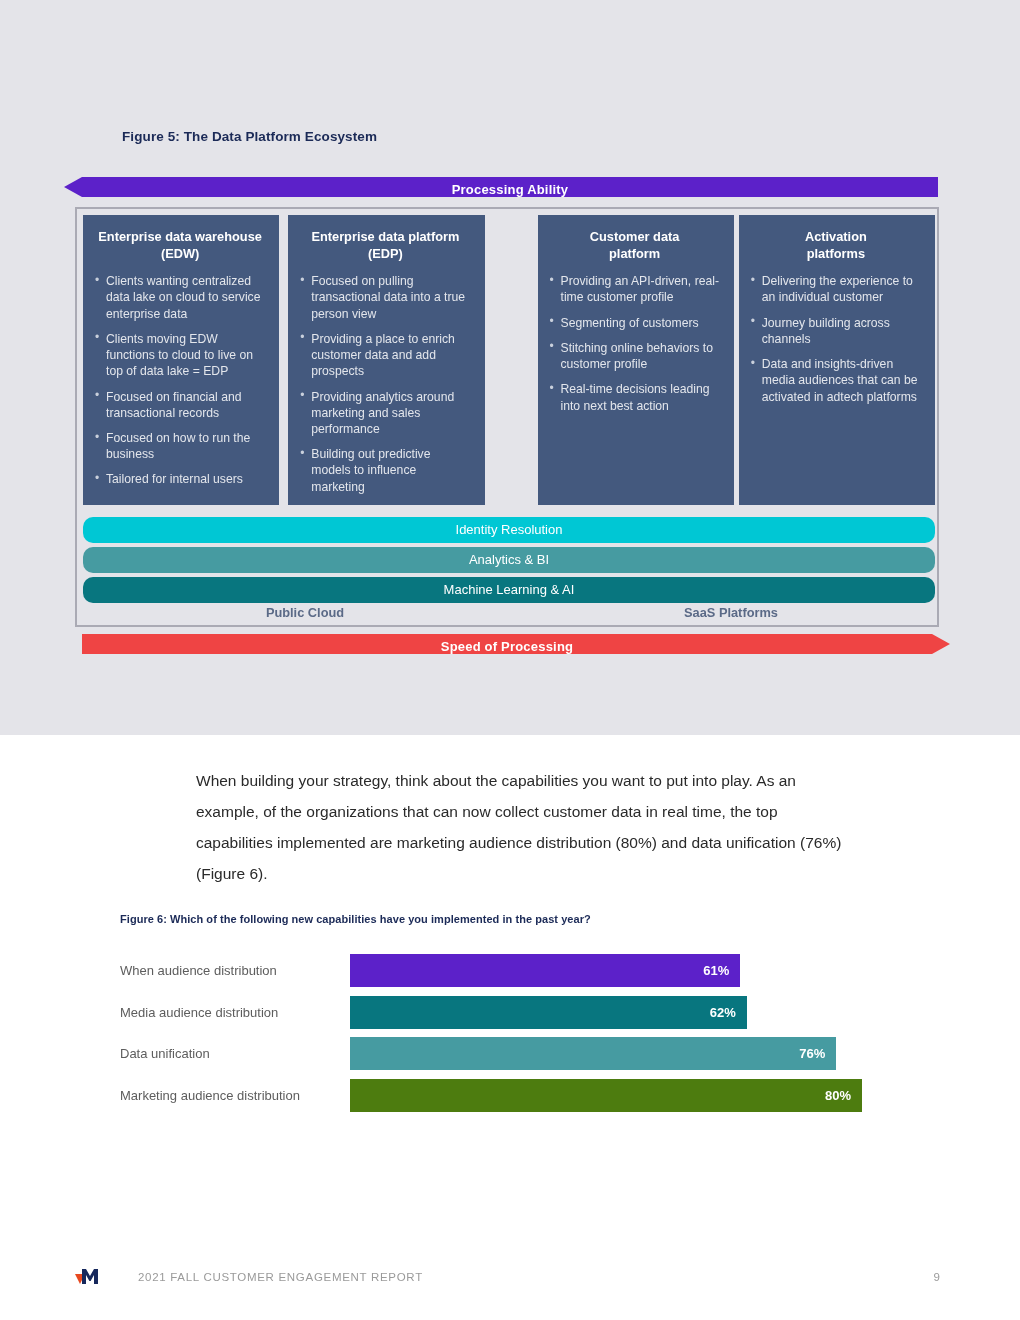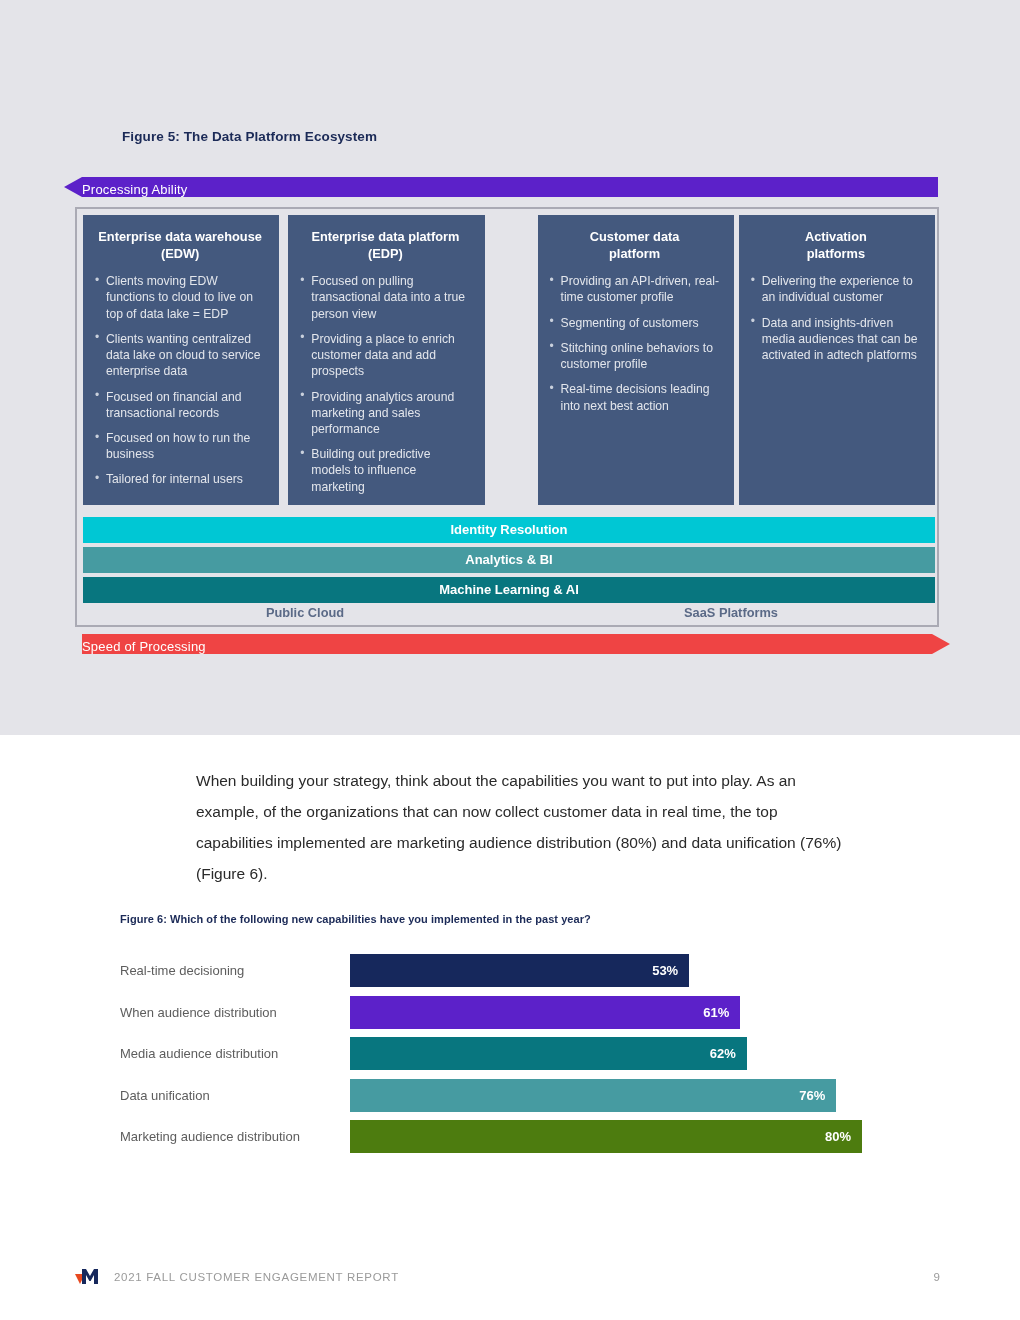--- a/index.html
+++ b/index.html
@@ -35,23 +35,24 @@
     color: #1b2a57;
     letter-spacing: 0.1px;
     padding-left: 47px;
   }
 
   
   .arrow-band {
     position: absolute;
     height: 20px;
     line-height: 26px;
+    text-align: center;
     color: #ffffff;
     font-size: 13px;
-    font-weight: normal;
+    font-weight: bold;
     letter-spacing: 0.2px;
   }
   .arrow-left {
     left: 64px;
     top: 177px;
     width: 874px;
     background: #5c21c9;
     -webkit-clip-path: polygon(18px 0, 100% 0, 100% 100%, 18px 100%, 0 50%);
     clip-path: polygon(18px 0, 100% 0, 100% 100%, 18px 100%, 0 50%);
     padding-left: 18px;
@@ -129,22 +130,23 @@
   
   .band {
     position: absolute;
     left: 6px;
     width: 852px;
     height: 26px;
     line-height: 26px;
     text-align: center;
     color: #ffffff;
     font-size: 13px;
-    font-weight: bold;
-    box-sizing: border-box;
+    font-weight: normal;
+    box-sizing: border-box;
+    border-radius: 10px;
   }
   .band-1 { top: 308px; background: #00c7d4; }
   .band-2 { top: 338px; background: #469ba1; }
   .band-3 { top: 368px; background: #08767f; }
 
   .footers-row {
     position: absolute;
     left: 6px;
     top: 396px;
     width: 852px;
@@ -214,20 +216,21 @@
     padding-right: 11px;
   }
   .footer {
     position: absolute;
     left: 75px;
     top: 1264px;
     width: 865px;
     height: 26px;
     display: flex;
     align-items: center;
+    gap: 24px;
   }
   .logo {
     width: 30px;
     height: 22px;
     position: relative;
     margin-right: 9px;
   }
   .footer-text {
     font-size: 11.5px;
     color: #9a9a9a;
@@ -251,22 +254,22 @@
   </div>
 
   <div class="diagram-box">
 
     <div class="cards-row">
 
       <div class="card c1">
         <div class="card-title">Enterprise data warehouse
 (EDW)</div>
         <ul class="bullets">
+          <li>Clients wanting centralized data lake on cloud to service enterprise data</li>
           <li>Clients moving EDW functions to cloud to live on top of data lake = EDP</li>
-          <li>Clients wanting centralized data lake on cloud to service enterprise data</li>
           <li>Focused on financial and transactional records</li>
           <li>Focused on how to run the business</li>
           <li>Tailored for internal users</li>
         </ul>
       </div>
 
       <div class="card c2">
         <div class="card-title">Enterprise data platform
 (EDP)</div>
         <ul class="bullets">
@@ -286,20 +289,21 @@
           <li>Stitching online behaviors to customer profile</li>
           <li>Real-time decisions leading into next best action</li>
         </ul>
       </div>
 
       <div class="card c4">
         <div class="card-title">Activation
 platforms</div>
         <ul class="bullets">
           <li>Delivering the experience to an individual customer</li>
+          <li>Journey building across channels</li>
           <li>Data and insights-driven media audiences that can be activated in adtech platforms</li>
         </ul>
       </div>
 
     </div>
 
     <div class="band band-1" style="background: rgb(0, 199, 212);">
       <span>Identity Resolution</span>
     </div>
     <div class="band band-2" style="background: rgb(70, 155, 161);">
@@ -321,28 +325,20 @@
   </div>
 
 </div>
 
 <div class="body-text">When building your strategy, think about the capabilities you want to put into play. As an example, of the organizations that can now collect customer data in real time, the top capabilities implemented are marketing audience distribution (80%) and data unification (76%) (Figure 6).</div>
 
 <div class="fig6-title">Figure 6: Which of the following new capabilities have you implemented in the past year?</div>
 
 <div class="chart">
 
-  <div class="chart-row">
-    <div class="chart-label">Real-time decisioning</div>
-    <div class="bar-area">
-      <div class="bar" style="width: 339.2px; background: rgb(22, 40, 92);">
-        <span class="bar-value">53%</span>
-      </div>
-    </div>
-  </div>
 
   <div class="chart-row">
     <div class="chart-label">When audience distribution</div>
     <div class="bar-area">
       <div class="bar" style="width: 390.4px; background: rgb(92, 33, 201);">
         <span class="bar-value">61%</span>
       </div>
     </div>
   </div>
 

